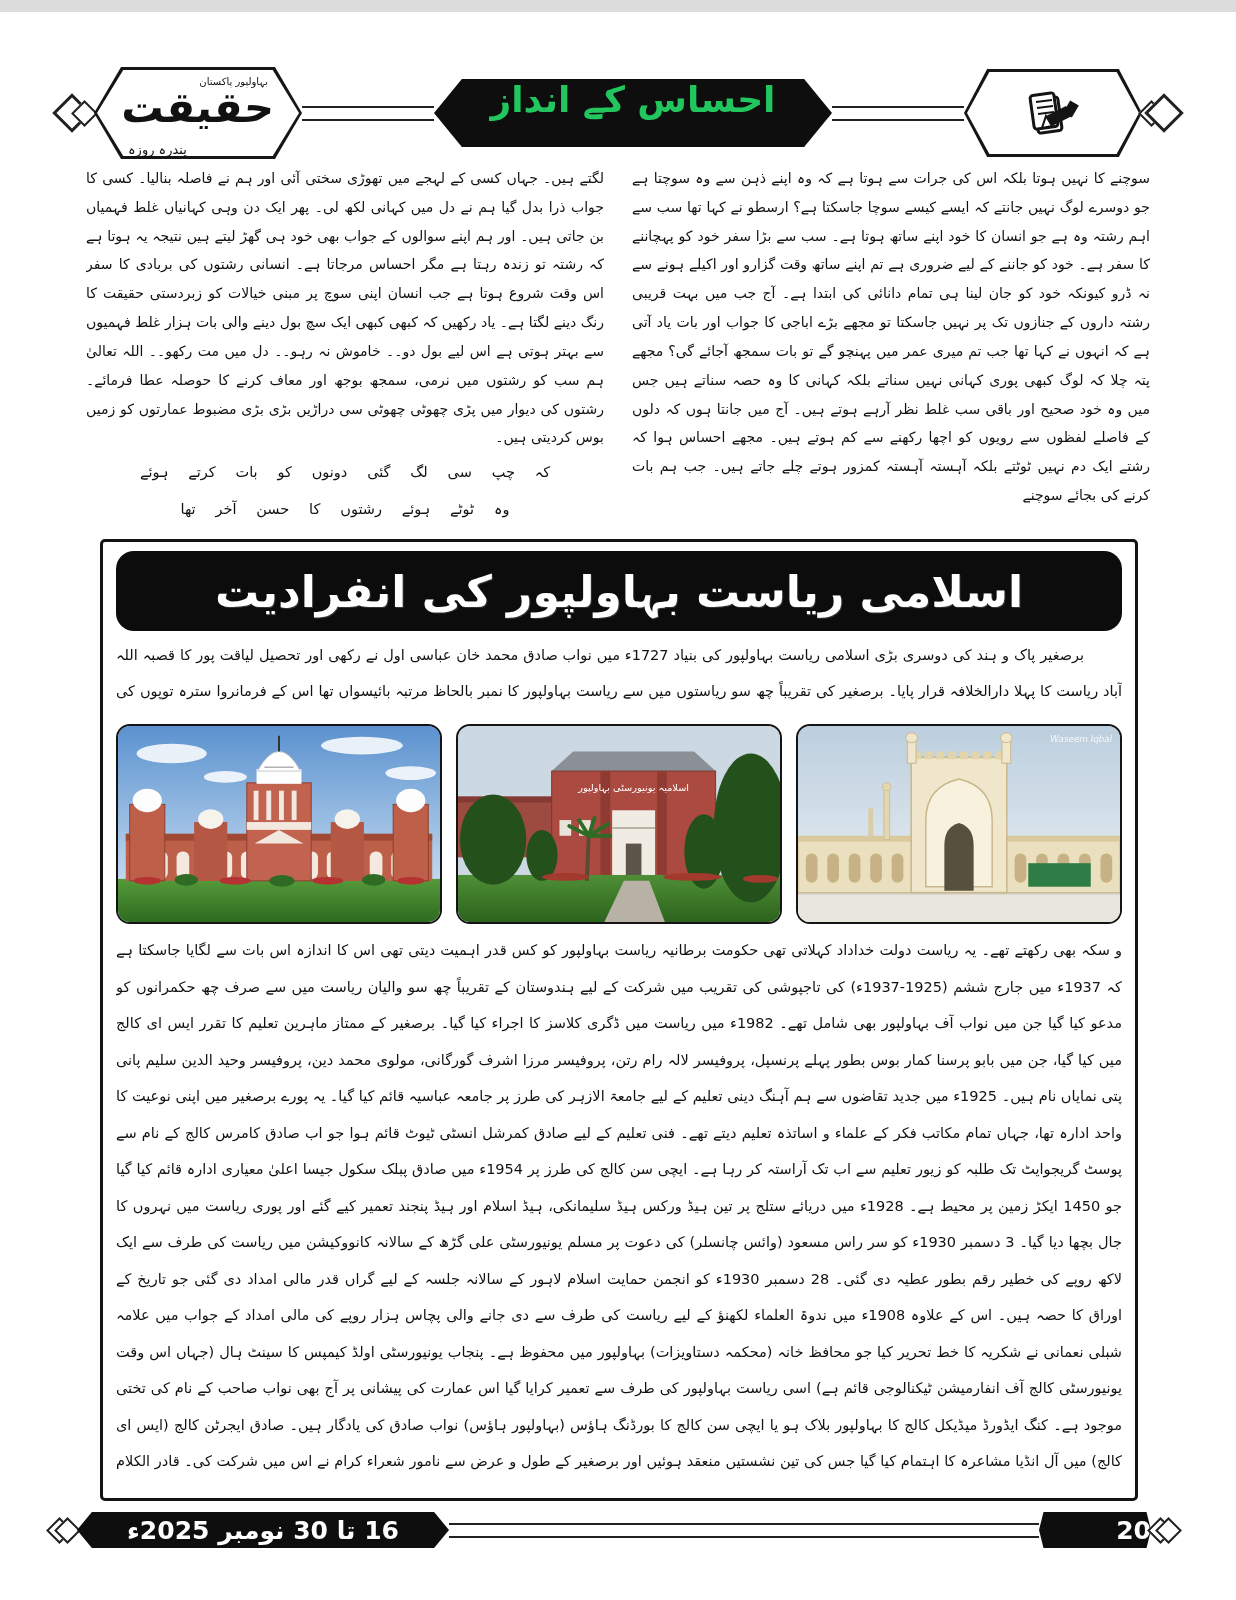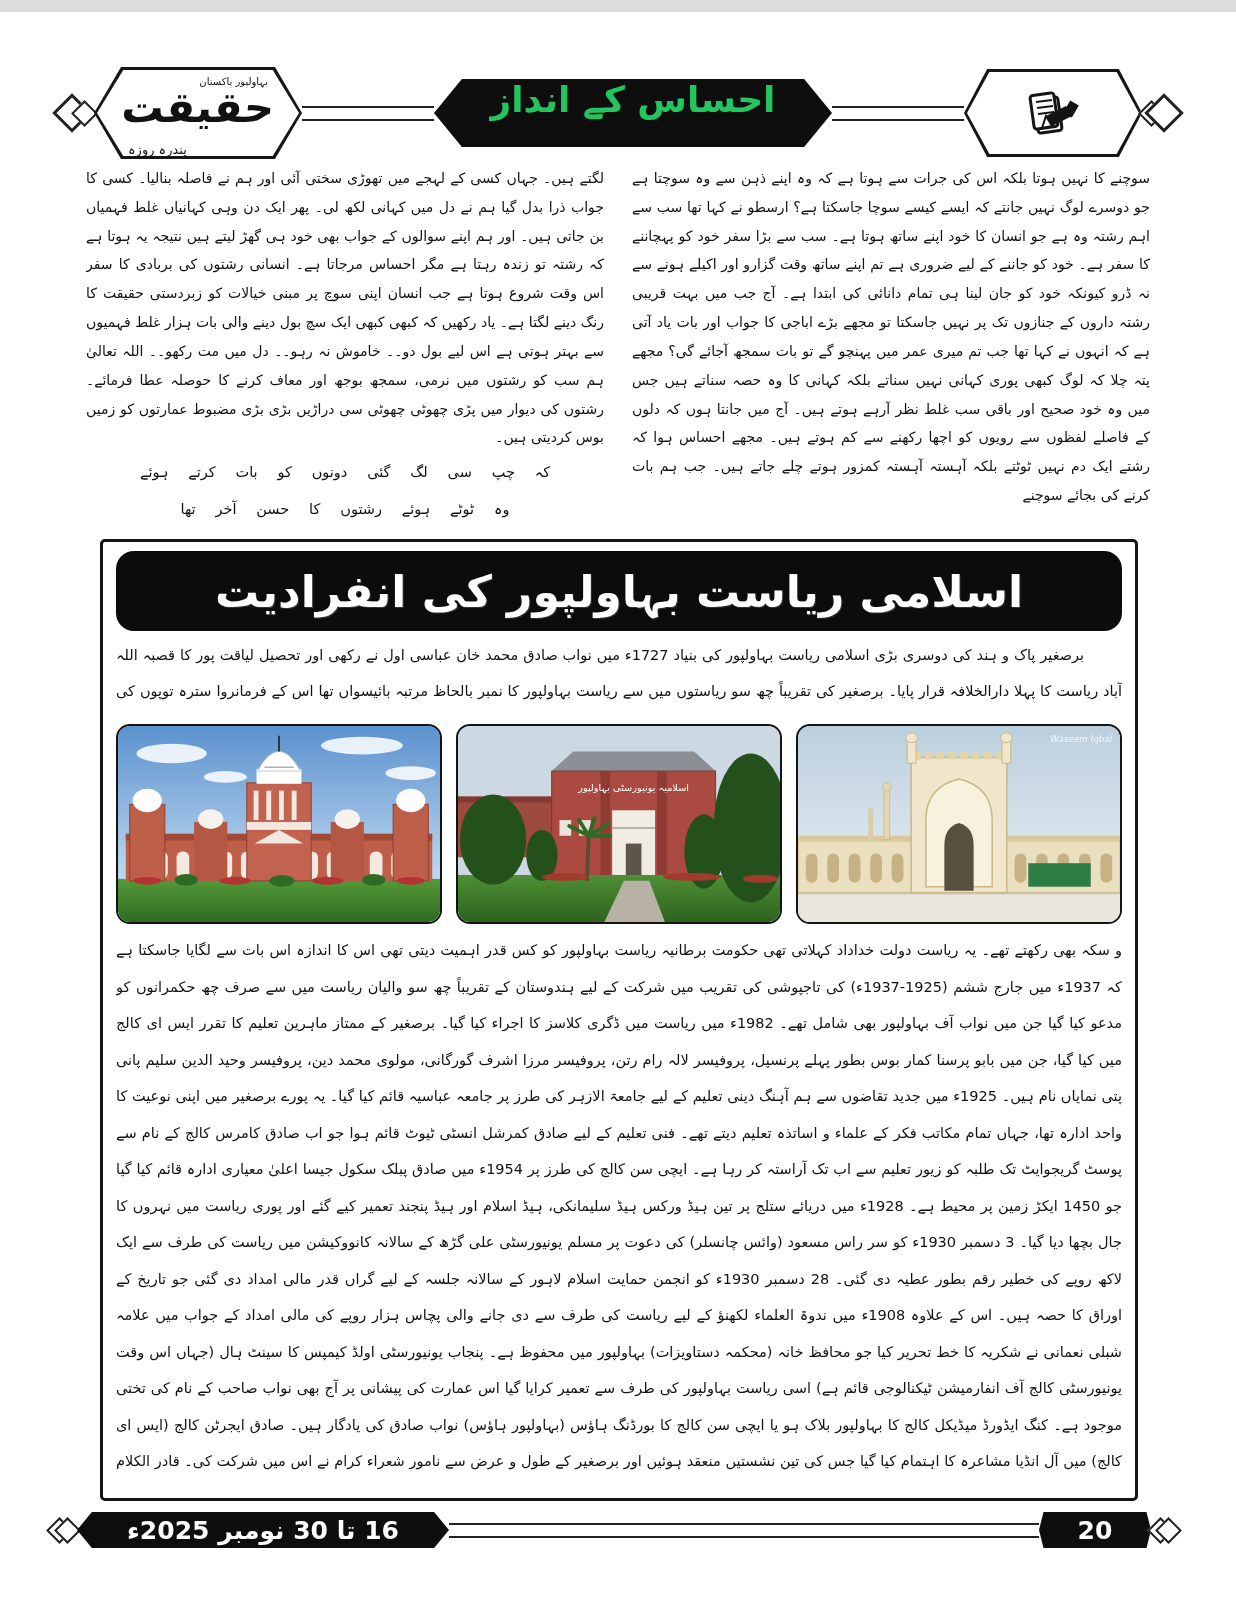--- a/index.html
+++ b/index.html
@@ -51,21 +51,21 @@
   .photo svg{display:block;width:100%;height:100%;}
   .feature-body{flex:1;overflow:hidden;direction:rtl;font-size:14.5px;line-height:2.52;
       text-align:justify;}
 
   
   .footer{position:absolute;top:1498px;left:50px;right:58px;height:40px;display:flex;align-items:center;}
   .band{background:#0e0e0e;color:#fff;font-weight:bold;display:flex;align-items:center;
       justify-content:center;flex:0 0 auto;
       clip-path:polygon(4% 0,96% 0,100% 50%,96% 100%,4% 100%,0 50%);}
   .date-band{width:372px;height:36px;font-size:25px;direction:rtl;}
-  .page-band{width:112px;height:36px;font-size:25px;}
+  .page-band{width:112px;height:36px;font-size:25px;justify-content:flex-end;}
 </style>
 </head>
 <body>
 
 <div class="page">
 
   <div class="header">
     <div class="diamonds">
       <span class="diamond"></span>
       <span class="diamond small"></span>

